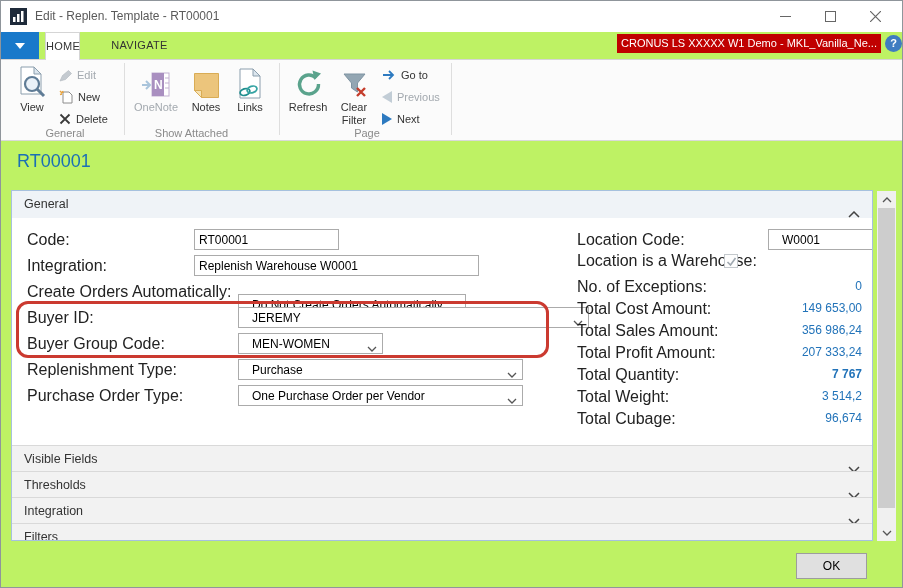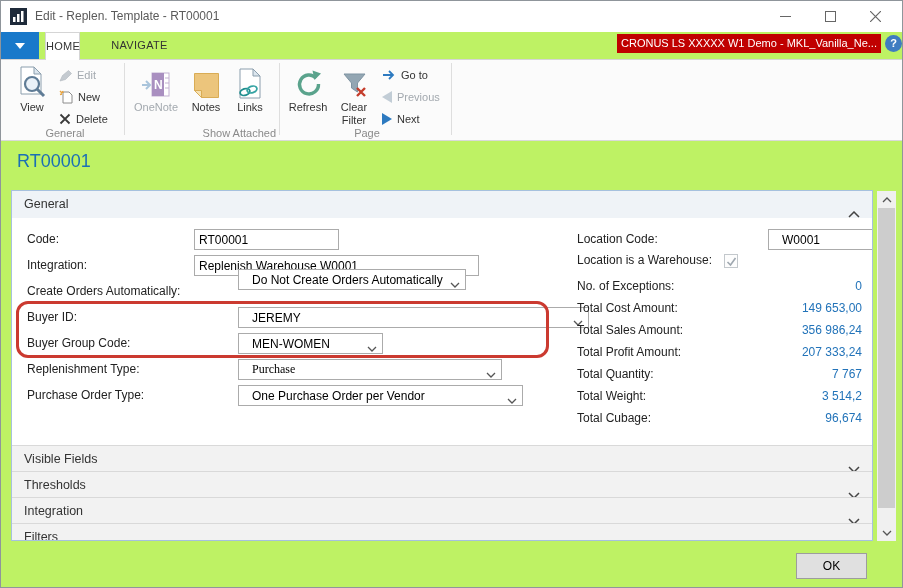--- a/index.html
+++ b/index.html
@@ -45,21 +45,21 @@
   .page-title { position:absolute; left:16px; top:150px; font-size:18px; color:#1B6FB5; }
   .panel { position:absolute; left:10px; top:189px; width:862px; height:351px;
            border:1px solid #A6C1DE; background:#fff; overflow:hidden; }
   .sec-hdr { position:absolute; left:0; right:0; height:27px; line-height:26px; padding-left:12px;
              font-size:12.5px; color:#333; cursor:default; }
   .sec-hdr .chev { position:absolute; right:12px; top:10px; }
   .hdr-general { top:0; background:#EFF3F7; }
   .hdr-collapsed { height:26px; background:#F2F2F2; border-top:1px solid #D9D9D9; }
 
   .fields { position:absolute; left:0; top:27px; width:860px; height:227px; background:#fff; }
-  .flabel { position:absolute; font-size:12px; color:#222; line-height:21px; white-space:nowrap; }
+  .flabel { position:absolute; font-size:16px; color:#222; line-height:21px; white-space:nowrap; }
   .finput { position:absolute; height:21px; border:1px solid #ABABAB; background:#fff; color:#000;
             font-family:"Liberation Sans","DejaVu Sans",sans-serif; font-size:12px; padding:0 4px; }
   .fselect { position:absolute; height:21px; border:1px solid #ABABAB; background:#fff;
              display:flex; align-items:center; font-size:12px; padding-left:13px; cursor:default;margin-left:44px; }
   .fselect .schev { position:absolute; right:5px; top:7px; }
   .fvalue { position:absolute; width:160px; text-align:right; font-size:12px; color:#2273B9; line-height:21px; }
   .fcheckbox { position:absolute; width:14px; height:14px; border:1px solid #C3C8CC; background:#FDFDFD;
                display:flex; align-items:center; justify-content:center; }
   .red-highlight { position:absolute; left:4px; top:83px; width:533px; height:57px;
                    border:3px solid #CB3A30; border-radius:12px; pointer-events:none; }
@@ -181,21 +181,21 @@
       <div class="bicon">
         <svg width="26" height="31" viewBox="0 0 26 31">
           <path d="M3 1 h13 l7 7 v22 h-20 z" fill="#fff" stroke="#8B9EAD"></path>
           <path d="M16 1 l7 7 h-7 z" fill="#DCE6EE" stroke="#8B9EAD"></path>
           <ellipse cx="8" cy="24" rx="5" ry="3.2" fill="none" stroke="#1F8E8E" stroke-width="1.8" transform="rotate(-18 8 24)"></ellipse>
           <ellipse cx="15" cy="21.5" rx="5" ry="3.2" fill="none" stroke="#35A3A3" stroke-width="1.8" transform="rotate(-18 15 21.5)"></ellipse>
         </svg>
       </div>
       <div class="blabel">Links</div>
     </div>
-    <div class="grouplabel" style="left:132px; width:143px;text-align:right;">Show Attached</div>
+    <div class="grouplabel" style="left:119px; width:143px;">Show Attached</div>
     <div class="vsep" style="left:278px;"></div>
 
     <div class="bigbtn" style="left:331px; width:44px;">
       <div class="bicon">
         <svg width="27" height="27" viewBox="0 0 27 27">
           <polygon points="3,2 24,2 16.5,11 16.5,20 10.5,16 10.5,11" fill="#93A6B3" stroke="#7E93A2"></polygon>
           <path d="M16 16 l8 8 M24 16 l-8 8" stroke="#C43C2B" stroke-width="2.4"></path>
         </svg>
       </div>
       <div class="blabel">Clear Filter</div>
@@ -246,21 +246,21 @@
 
     <div class="fields">
 
       <span class="flabel" style="left:15px; top:11px;">Code:</span>
       <input class="finput" style="left: 182px; top: 11px; width: 145px;" readonly="" value="RT00001">
 
       <span class="flabel" style="left:15px; top:37px;">Integration:</span>
       <input class="finput" style="left: 182px; top: 37px; width: 285px;" readonly="" value="Replenish Warehouse W0001">
 
       <span class="flabel" style="left:15px; top:63px;">Create Orders Automatically:</span>
-      <div class="fselect" style="left:182px; top:51px; width:228px;">
+      <div class="fselect" style="left:182px; top:76px; width:228px;">
         <span>Do Not Create Orders Automatically</span>
         <span class="schev"><svg width="10" height="6">
               <polyline points="1,1 5,5 9,1" fill="none" stroke="#555" stroke-width="1.3"></polyline>
             </svg></span>
       </div>
 
       <span class="flabel" style="left:15px; top:89px;">Buyer ID:</span>
       <div class="fselect" style="left:182px; top:89px; width:351px;">
         <span>JEREMY</span>
         <span class="schev"><svg width="10" height="6">
@@ -270,21 +270,21 @@
 
       <span class="flabel" style="left:15px; top:115px;">Buyer Group Code:</span>
       <div class="fselect" style="left:182px; top:115px; width:145px;">
         <span>MEN-WOMEN</span>
         <span class="schev"><svg width="10" height="6">
               <polyline points="1,1 5,5 9,1" fill="none" stroke="#555" stroke-width="1.3"></polyline>
             </svg></span>
       </div>
 
       <span class="flabel" style="left:15px; top:141px;">Replenishment Type:</span>
-      <div class="fselect" style="left:182px; top:141px; width:264px;font-family:Liberation Serif, serif;">
+      <div class="fselect" style="left:182px; top:141px; width:285px;">
         <span>Purchase</span>
         <span class="schev"><svg width="10" height="6">
               <polyline points="1,1 5,5 9,1" fill="none" stroke="#555" stroke-width="1.3"></polyline>
             </svg></span>
       </div>
 
       <span class="flabel" style="left:15px; top:167px;">Purchase Order Type:</span>
       <div class="fselect" style="left:182px; top:167px; width:285px;">
         <span>One Purchase Order per Vendor</span>
         <span class="schev"><svg width="10" height="6">
@@ -315,21 +315,21 @@
       <span class="flabel" style="left:565px; top:80px;">Total Cost Amount:</span>
       <span class="fvalue" style="left:690px; top:80px;">149 653,00</span>
 
       <span class="flabel" style="left:565px; top:102px;">Total Sales Amount:</span>
       <span class="fvalue" style="left:690px; top:102px;">356 986,24</span>
 
       <span class="flabel" style="left:565px; top:124px;">Total Profit Amount:</span>
       <span class="fvalue" style="left:690px; top:124px;">207 333,24</span>
 
       <span class="flabel" style="left:565px; top:146px;">Total Quantity:</span>
-      <span class="fvalue" style="left:690px; top:146px;">7 767</span>
+      <span class="fvalue" style="left:690px; top:146px;font-weight:bold;">7 767</span>
 
       <span class="flabel" style="left:565px; top:168px;">Total Weight:</span>
       <span class="fvalue" style="left:690px; top:168px;">3 514,2</span>
 
       <span class="flabel" style="left:565px; top:190px;">Total Cubage:</span>
       <span class="fvalue" style="left:690px; top:190px;">96,674</span>
     </div>
 
     <div class="sec-hdr hdr-collapsed" style="top:254px;">
       <span>Visible Fields</span>

